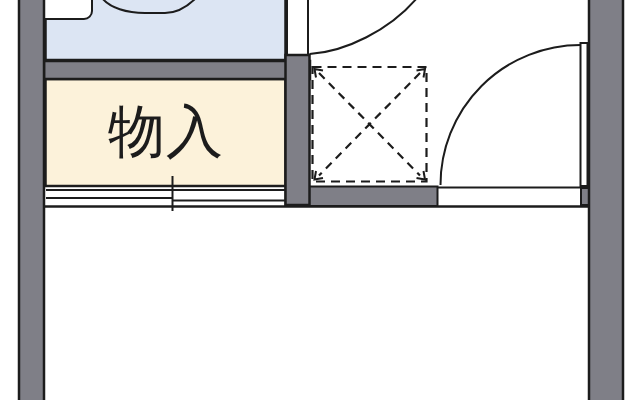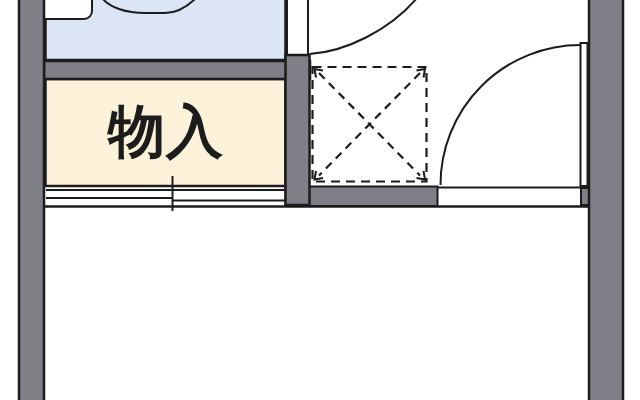--- a/index.html
+++ b/index.html
@@ -27,21 +27,20 @@
   .room-label {
     position: absolute;
     left: 46px; top: 80px;
     width: 240px; height: 104px;
     display: flex; align-items: center; justify-content: center;
     font-size: 57px;
     letter-spacing: 1px;
     color: var(--outline, #1c1c1c);
     user-select: none;
     white-space: nowrap;
-    font-weight: bold;
   }
 </style>
 </head>
 <body>
 
 <div class="stage">
   <svg width="640" height="400" viewBox="0 0 640 400">
 
     <rect class="room-bath" x="45.5" y="-6" width="240" height="66"></rect>
 

